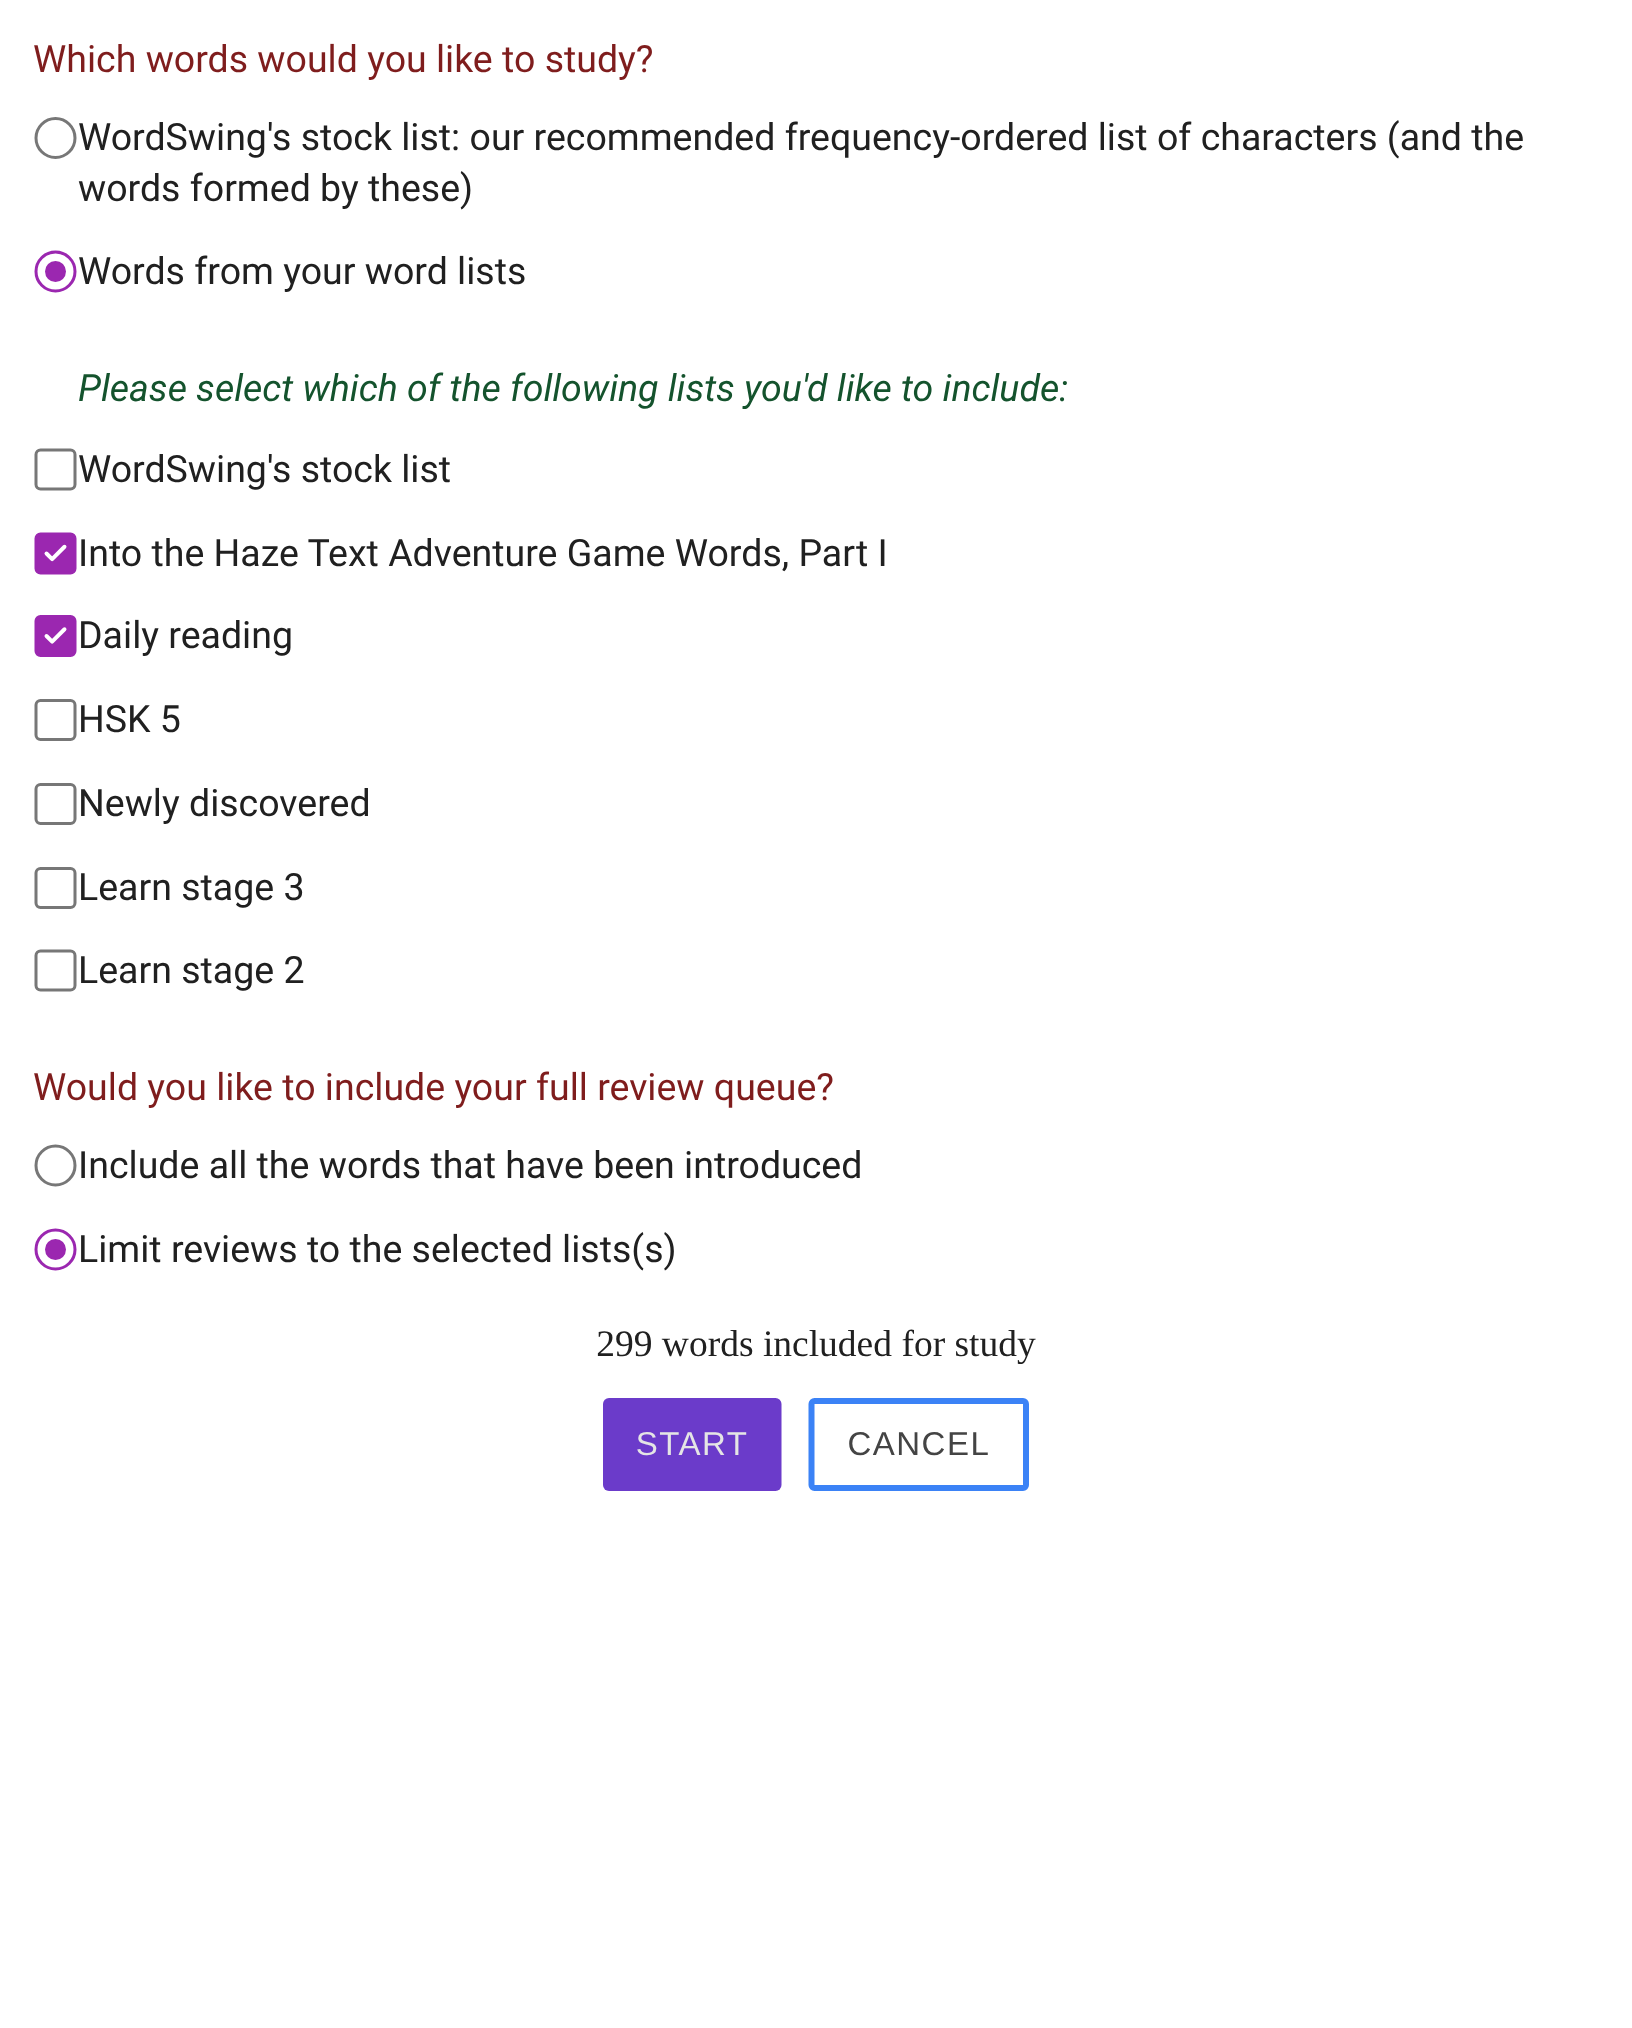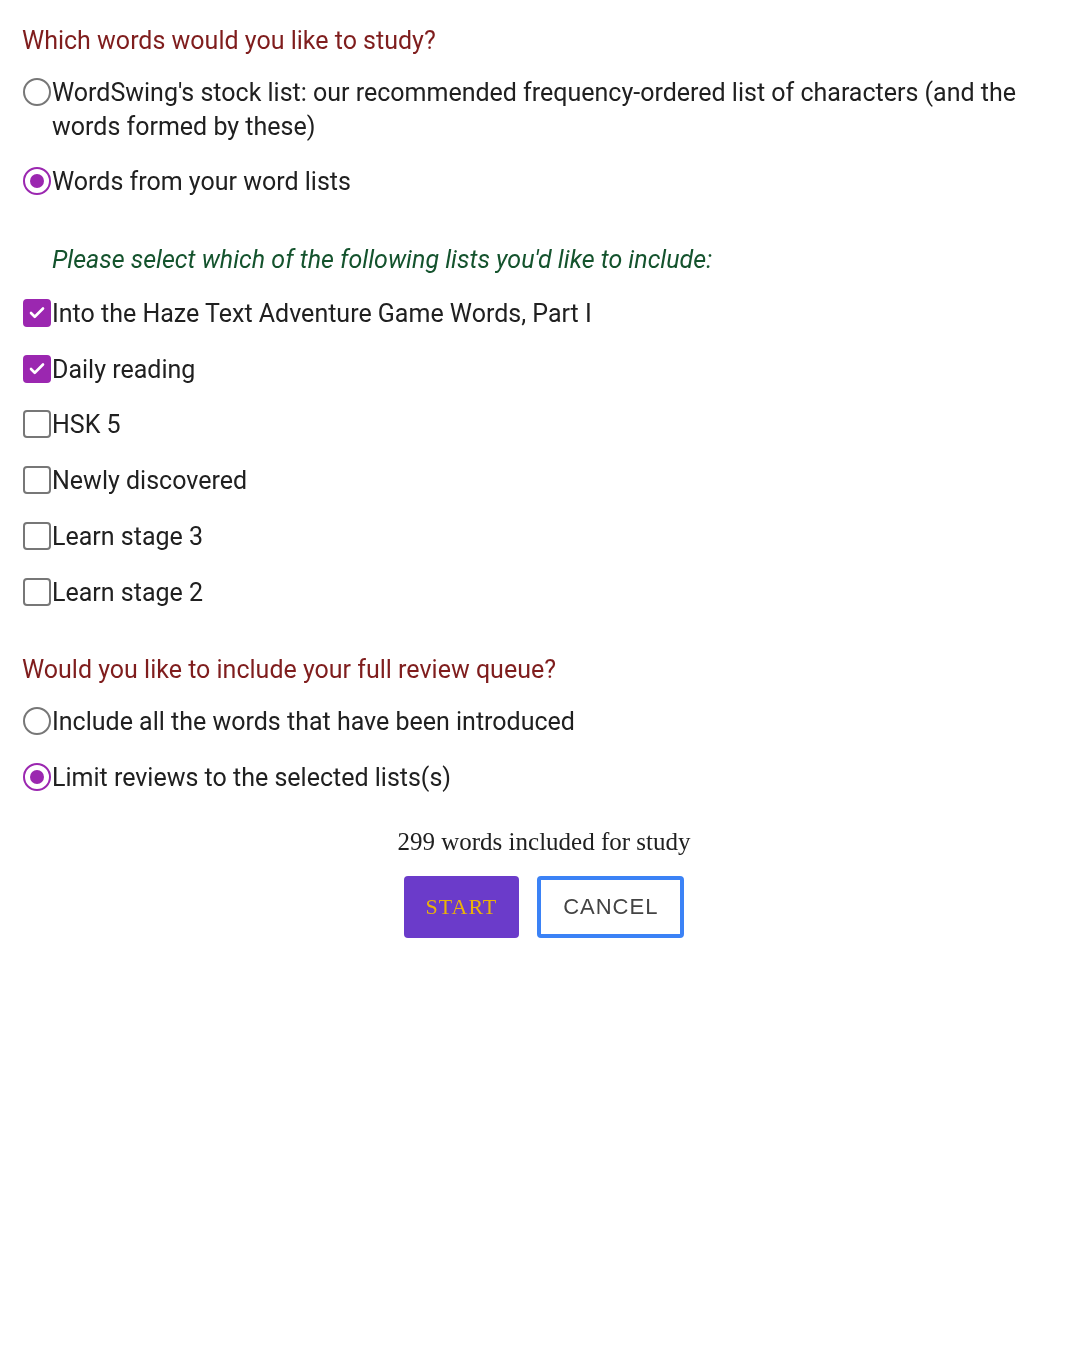--- a/index.html
+++ b/index.html
@@ -99,22 +99,21 @@
   padding: 14px 22px;
   font-size: 22px;
   letter-spacing: 1px;
   border-radius: 4px;
   cursor: pointer;
   border: none;
   font-weight: 500;
 }
 .btn-primary {
   background: #6b3bca;
-  color: #eab308;
-  font-family: Liberation Serif, serif;
+  color: #e5e5e5;
 }
 .btn-secondary {
   background: #fff;
   color: #444;
   border: 4px solid #3b82f6;
 }
 </style>
 </head>
 <body>
 
@@ -134,20 +133,26 @@
       </span>
   </div>
   <div class="label">Words from your word lists</div>
 </div>
 
 <div class="subheading">Please select which of the following lists you'd like to include:</div>
 
 <div class="list-section" id="lists-container">
     <div class="option-row">
       <div class="control">
+        <span class="checkbox"></span>
+      </div>
+      <div class="label">WordSwing's stock list</div>
+    </div>
+    <div class="option-row">
+      <div class="control">
         <span class="checkbox checked">
           <svg width="18" height="18" viewBox="0 0 24 24" fill="none" stroke="#fff" stroke-width="3.5" stroke-linecap="round" stroke-linejoin="round">
             <polyline points="4 12 9 17 20 6"></polyline>
           </svg>
         </span>
       </div>
       <div class="label">Into the Haze Text Adventure Game Words, Part I</div>
     </div>
     <div class="option-row">
       <div class="control">

